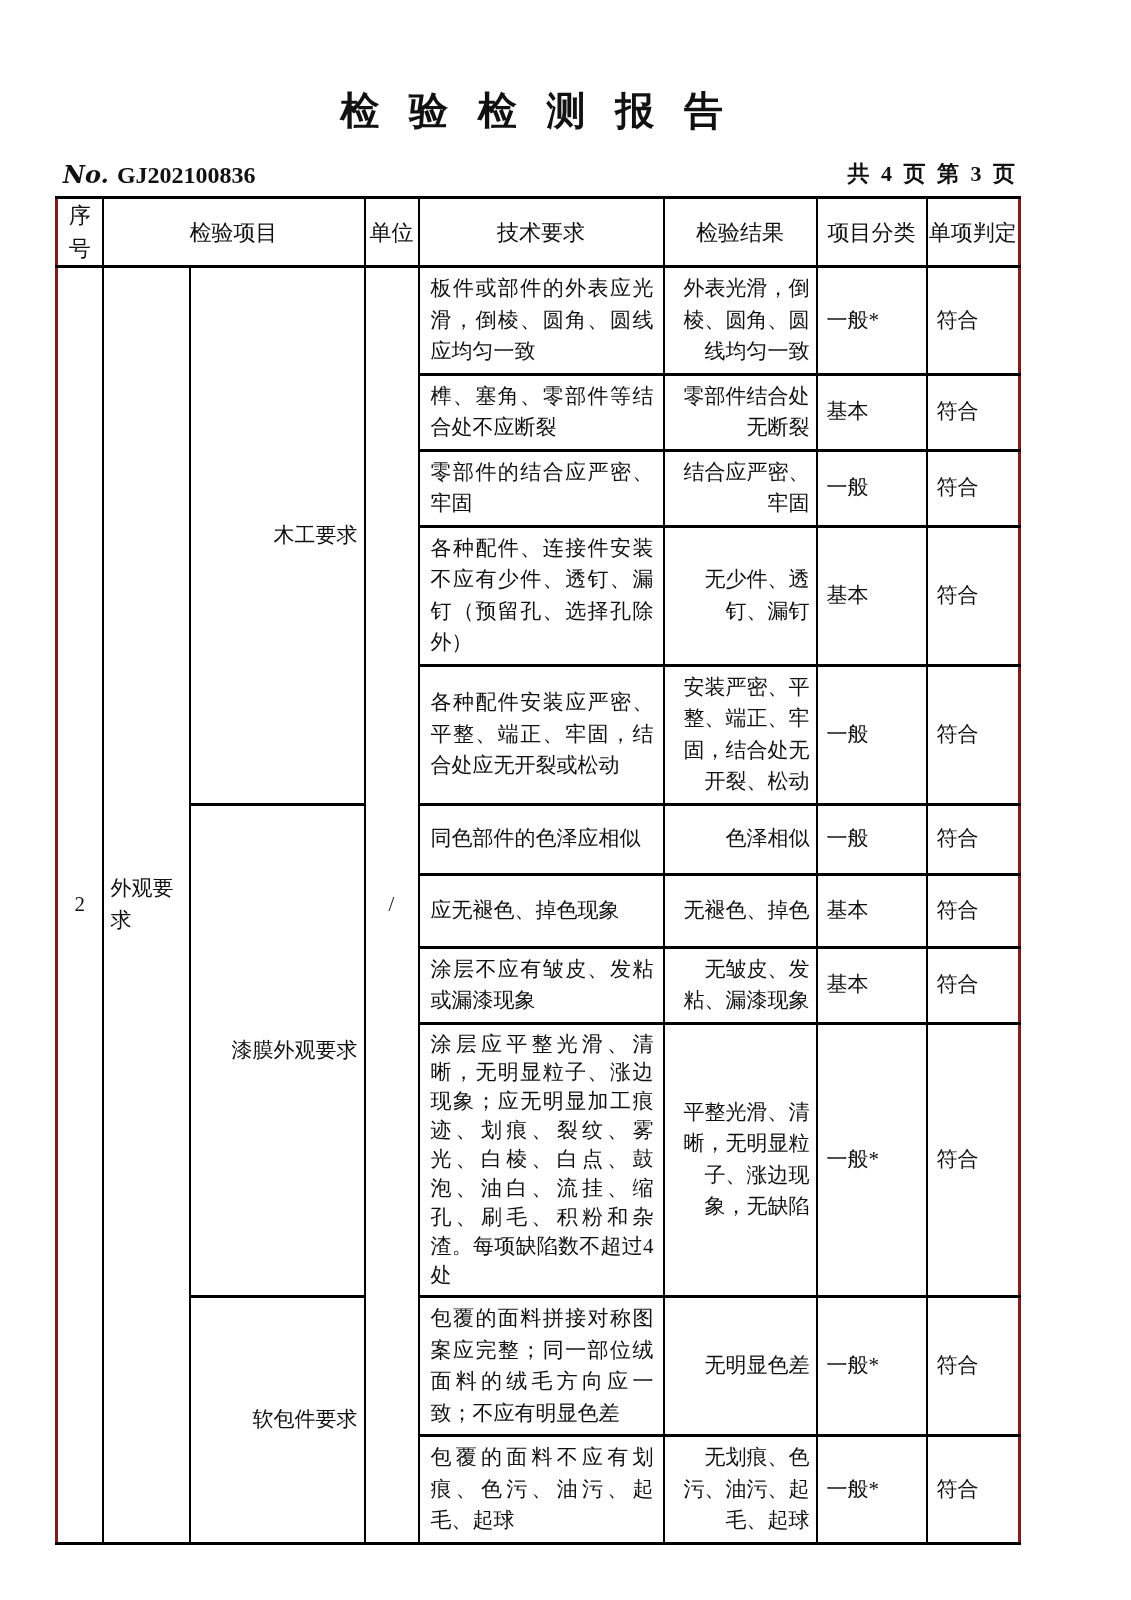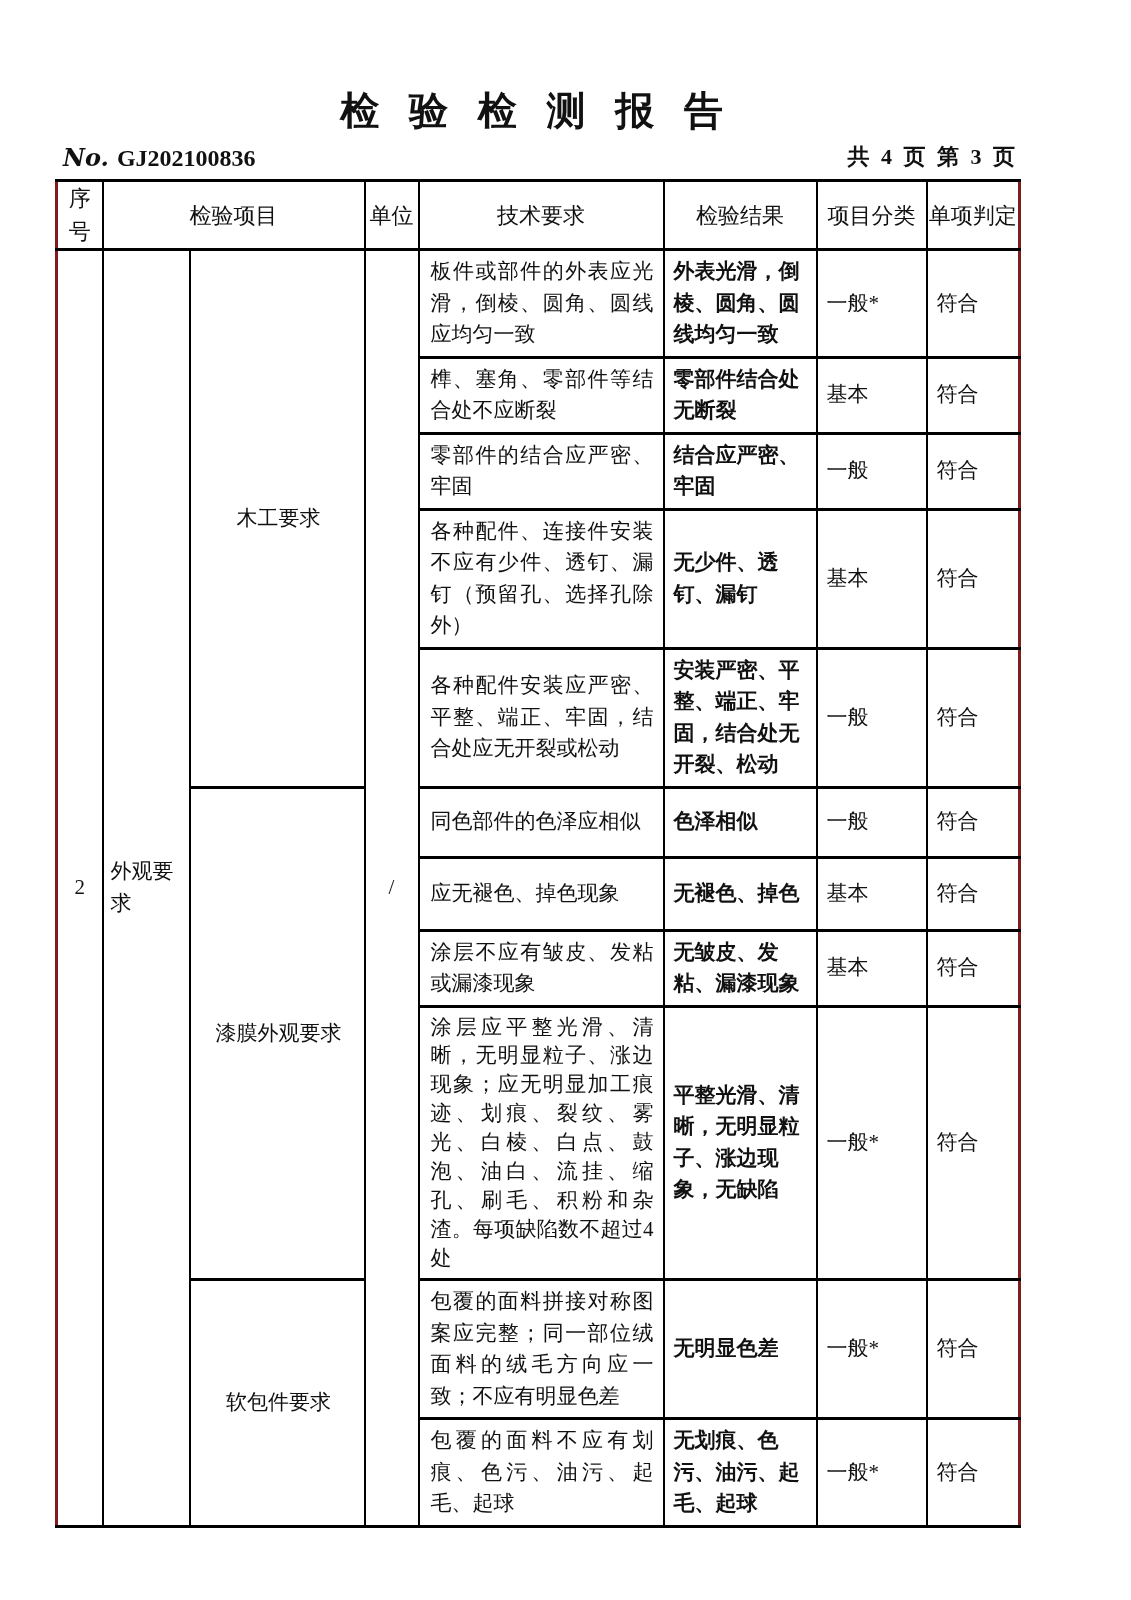--- a/index.html
+++ b/index.html
@@ -24,21 +24,21 @@
   }
   .report-title {
     text-align: center;
     font-size: 39px;
     font-weight: bold;
     letter-spacing: 10px;
     line-height: 48px;
     margin-top: 17px;
   }
   .meta-row {
-    margin-top: 7px;
+    margin-top: 24px;
     display: flex;
     justify-content: space-between;
     align-items: flex-end;
     height: 30px;
     gap: 7px;
   }
   .report-no {
     font-size: 24px;
     font-weight: bold;
     padding-left: 8px;
@@ -71,24 +71,24 @@
     word-break: break-all;
   }
   .report-table th {
     font-weight: normal;
     font-size: 22px;
     text-align: center;
     height: 52px;
   }
   .c-seq  { text-align: center; }
   .c-item { text-align: left; padding: 4px 4px 4px 7px; }
-  .c-sub  { text-align: center; padding: 4px 6px 4px 9px; }
+  .c-sub  { text-align: right; padding: 4px 6px 4px 9px; }
   .c-unit { text-align: center; }
   .c-req  { text-align: justify; padding: 5px 9px 5px 11px; }
-  .c-res  { text-align: left; padding: 5px 6px 5px 9px; font-weight: bold; }
+  .c-res  { text-align: right; padding: 5px 6px 5px 9px; }
   .c-cls  { text-align: left; padding: 4px 16px 4px 9px; }
   .c-jud  { text-align: left; padding: 4px 4px 4px 9px; }
 </style>
 </head>
 <body>
 
 <div class="page">
 
 
   <div class="report-title">检 验 检 测 报 告</div>

